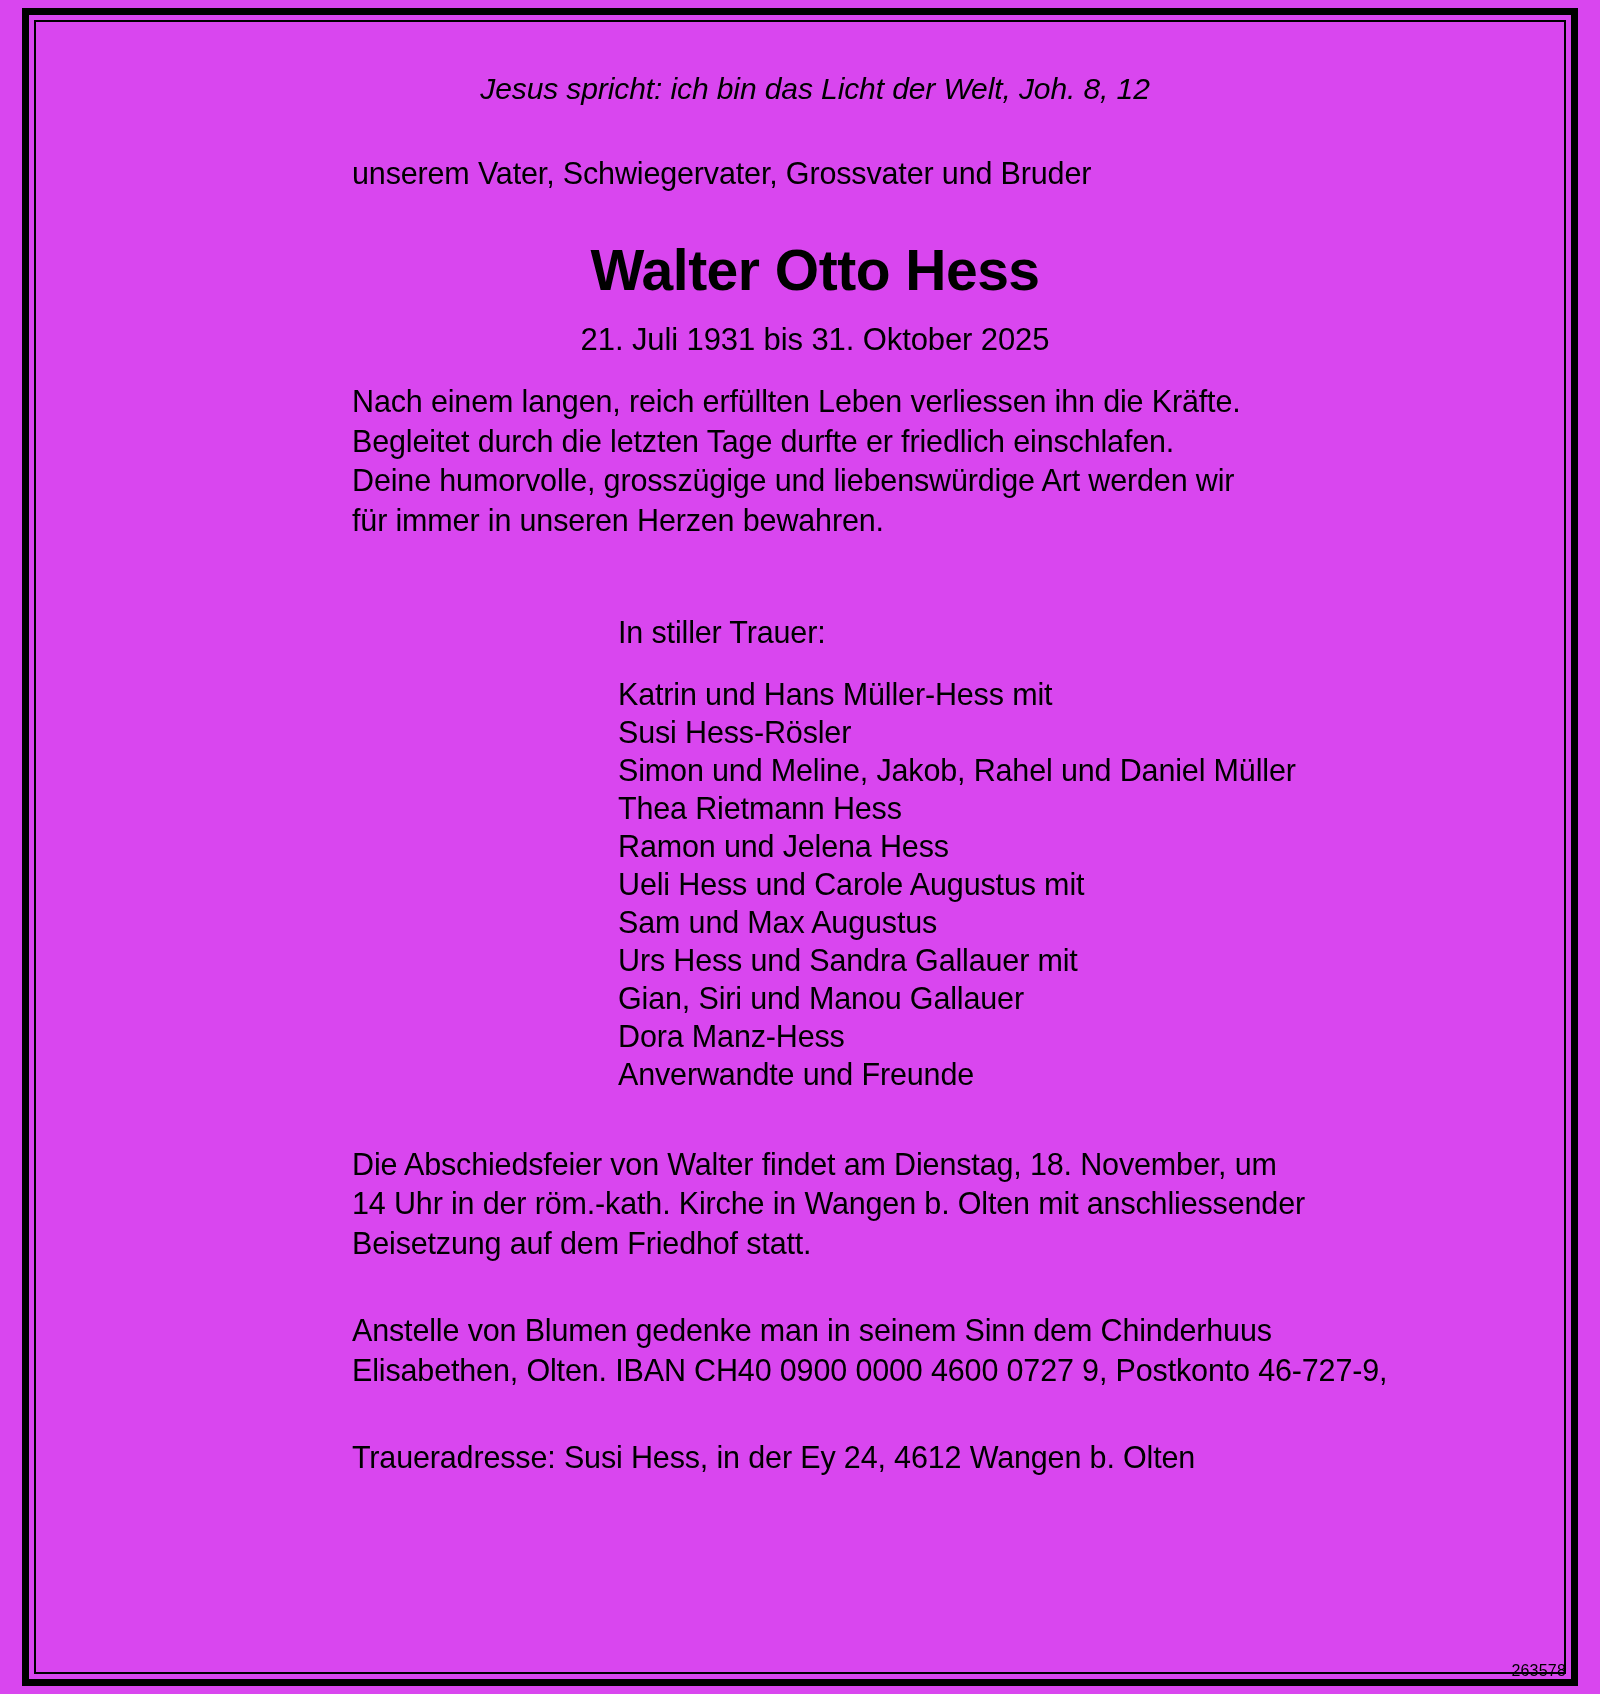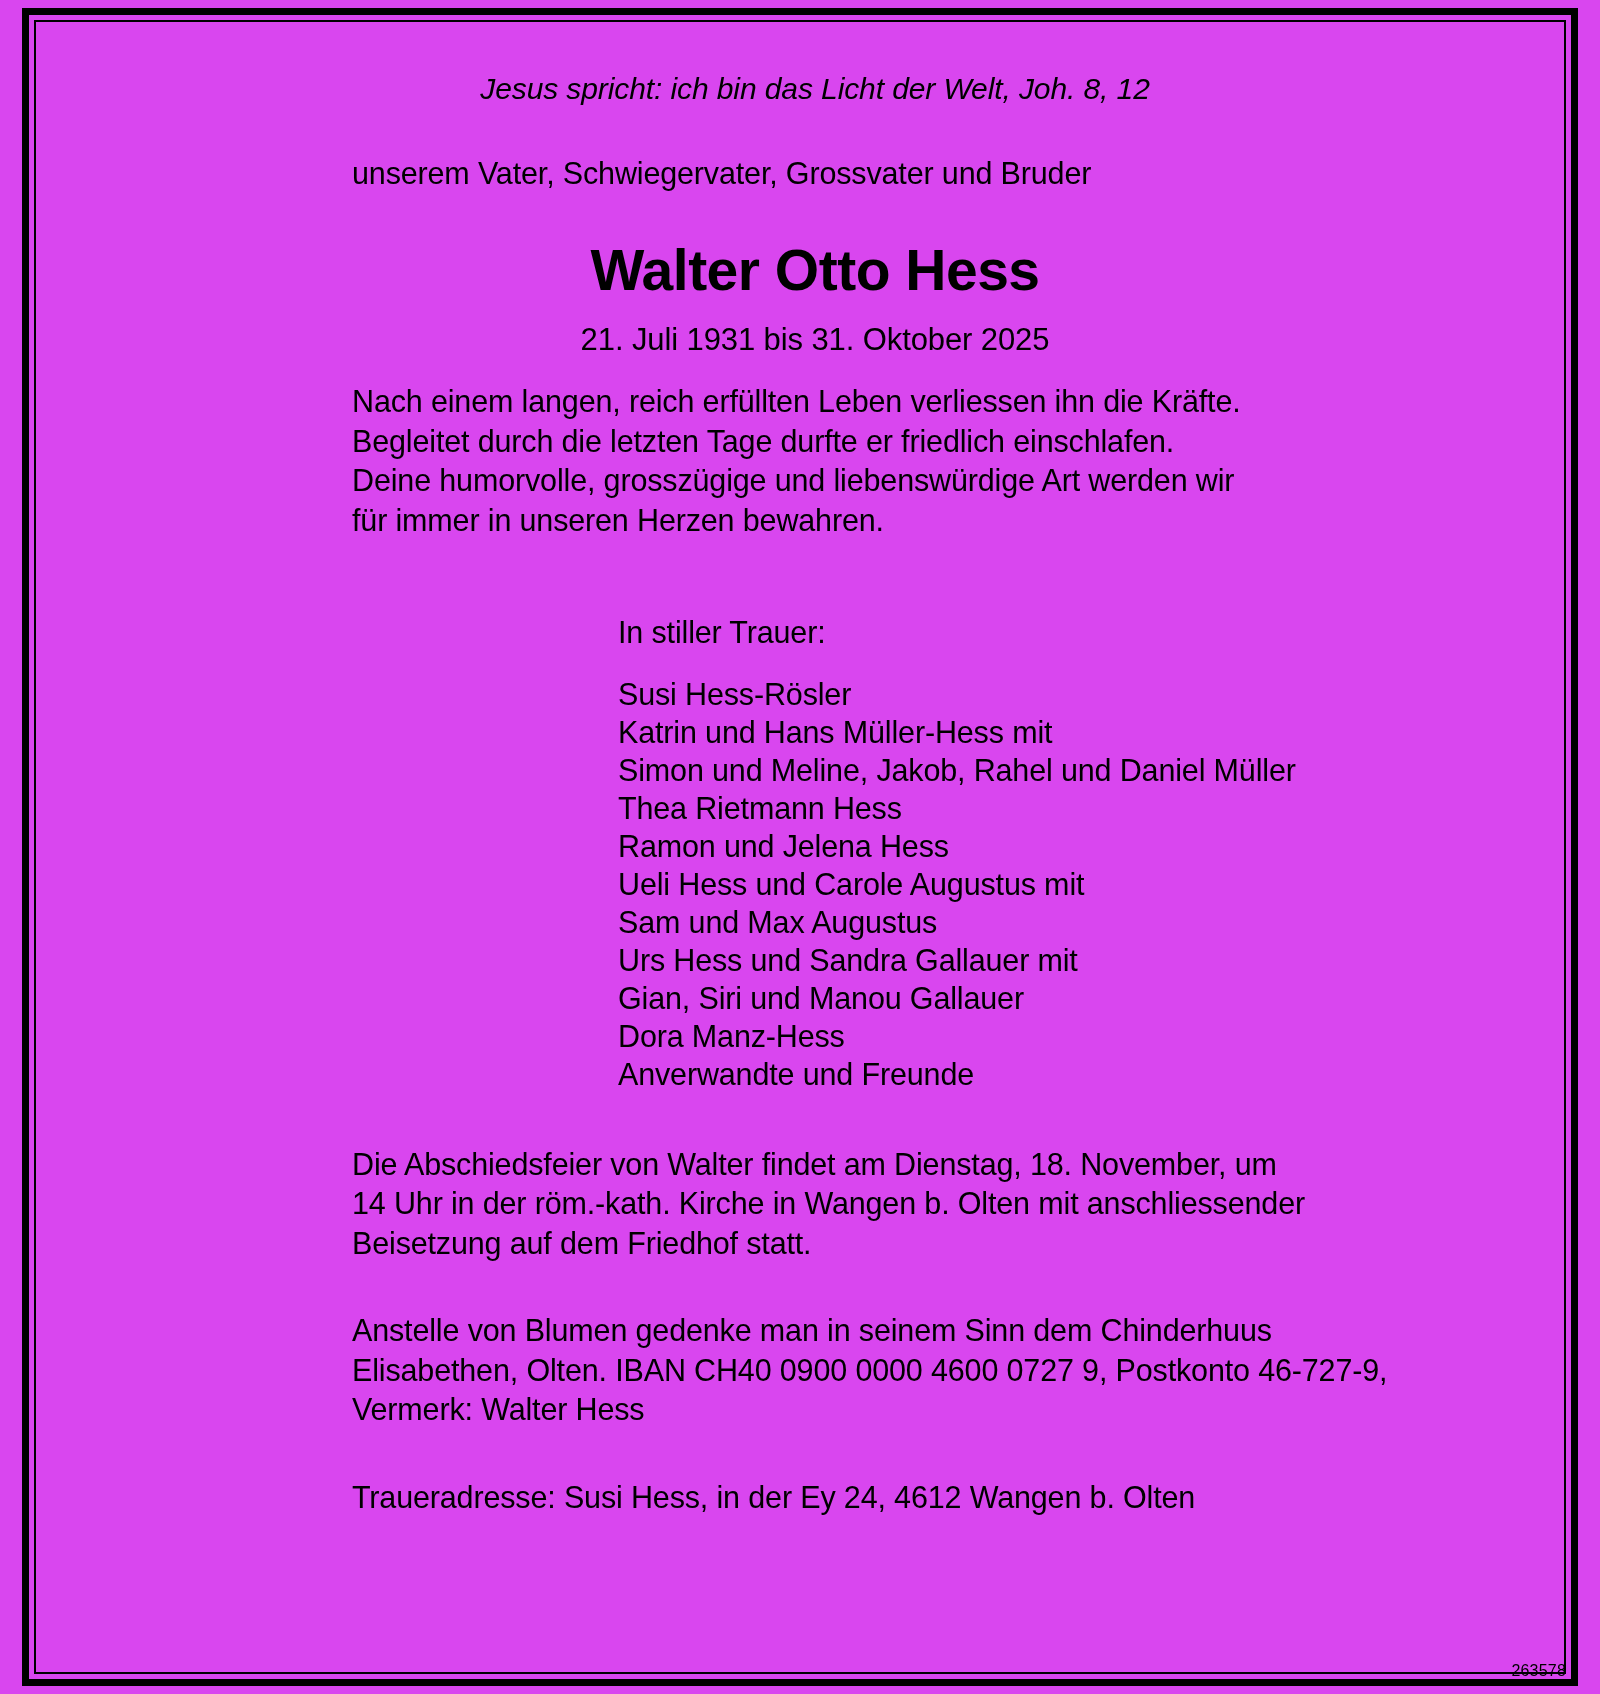--- a/index.html
+++ b/index.html
@@ -162,22 +162,22 @@
     <div class="body-text block-left eulogy">
       <div>Nach einem langen, reich erfüllten Leben verliessen ihn die Kräfte.</div>
       <div>Begleitet durch die letzten Tage durfte er friedlich einschlafen.</div>
       <div>Deine humorvolle, grosszügige und liebenswürdige Art werden wir</div>
       <div>für immer in unseren Herzen bewahren.</div>
     </div>
 
     <div class="mourn-wrap">
       <div class="mourn-heading">In stiller Trauer:</div>
       <div class="mourn-list">
+        <div>Katrin und Hans Müller-Hess mit</div>
         <div>Susi Hess-Rösler</div>
-        <div>Katrin und Hans Müller-Hess mit</div>
         <div>Simon und Meline, Jakob, Rahel und Daniel Müller</div>
         <div>Thea Rietmann Hess</div>
         <div>Ramon und Jelena Hess</div>
         <div>Ueli Hess und Carole Augustus mit</div>
         <div>Sam und Max Augustus</div>
         <div>Urs Hess und Sandra Gallauer mit</div>
         <div>Gian, Siri und Manou Gallauer</div>
         <div>Dora Manz-Hess</div>
         <div>Anverwandte und Freunde</div>
       </div>
@@ -185,21 +185,20 @@
 
     <div class="body-text block-left ceremony">
       <div>Die Abschiedsfeier von Walter findet am Dienstag, 18. November, um</div>
       <div>14 Uhr in der röm.-kath. Kirche in Wangen b. Olten mit anschliessender</div>
       <div>Beisetzung auf dem Friedhof statt.</div>
     </div>
 
     <div class="body-text block-left donation">
       <div>Anstelle von Blumen gedenke man in seinem Sinn dem Chinderhuus</div>
       <div>Elisabethen, Olten. IBAN CH40 0900 0000 4600 0727 9, Postkonto 46-727-9,</div>
-      <div>Vermerk: Walter Hess</div>
     </div>
 
     <div class="body-text block-left mourning-address">
       <div>Traueradresse: Susi Hess, in der Ey 24, 4612 Wangen b. Olten</div>
     </div>
 
   </div>
 
   <div class="ref-number">263578</div>
 </div>

